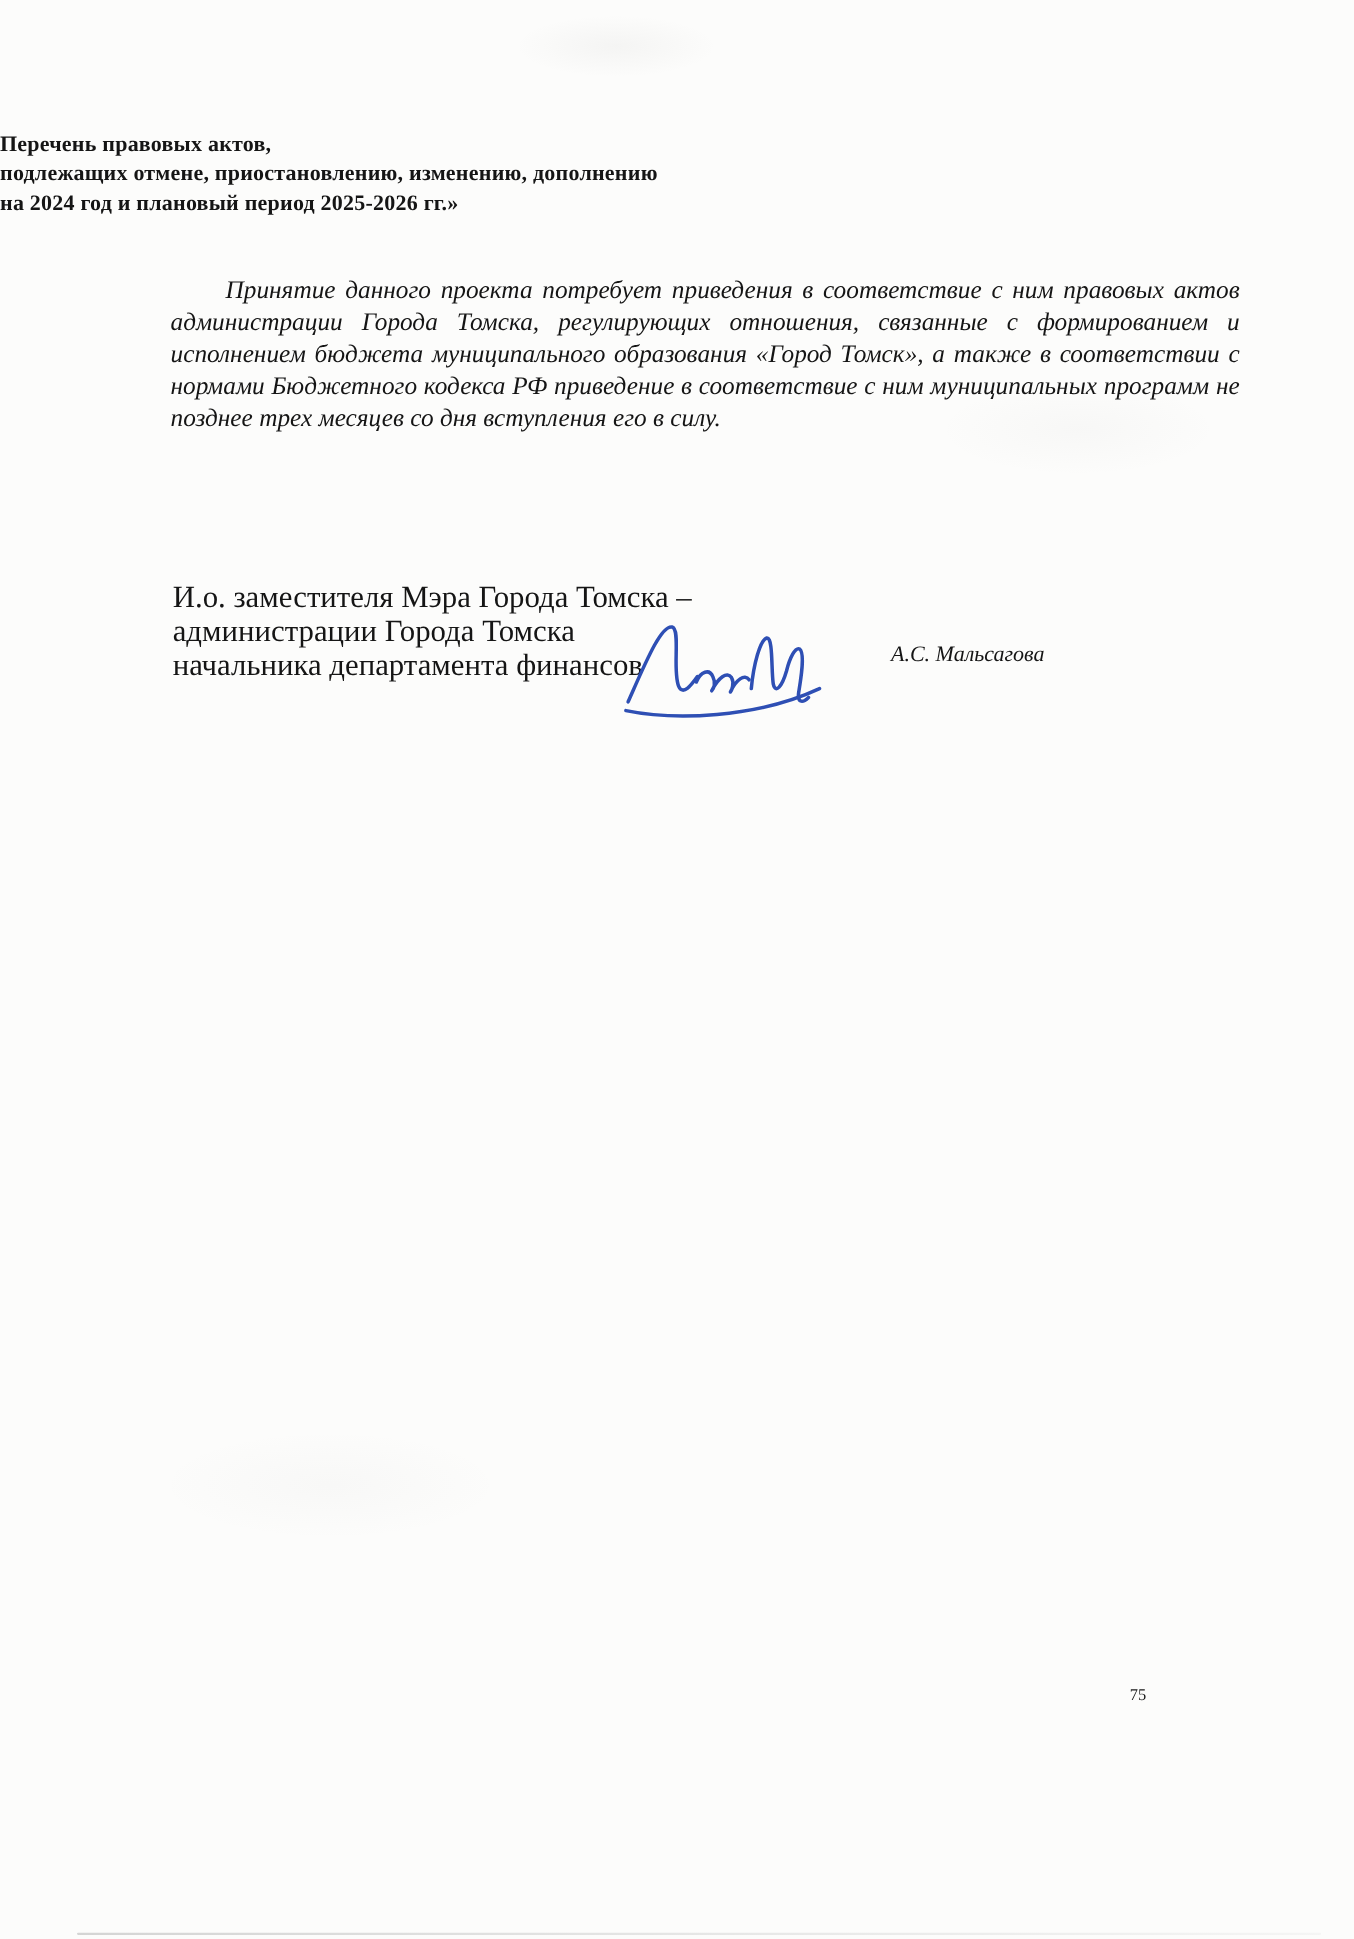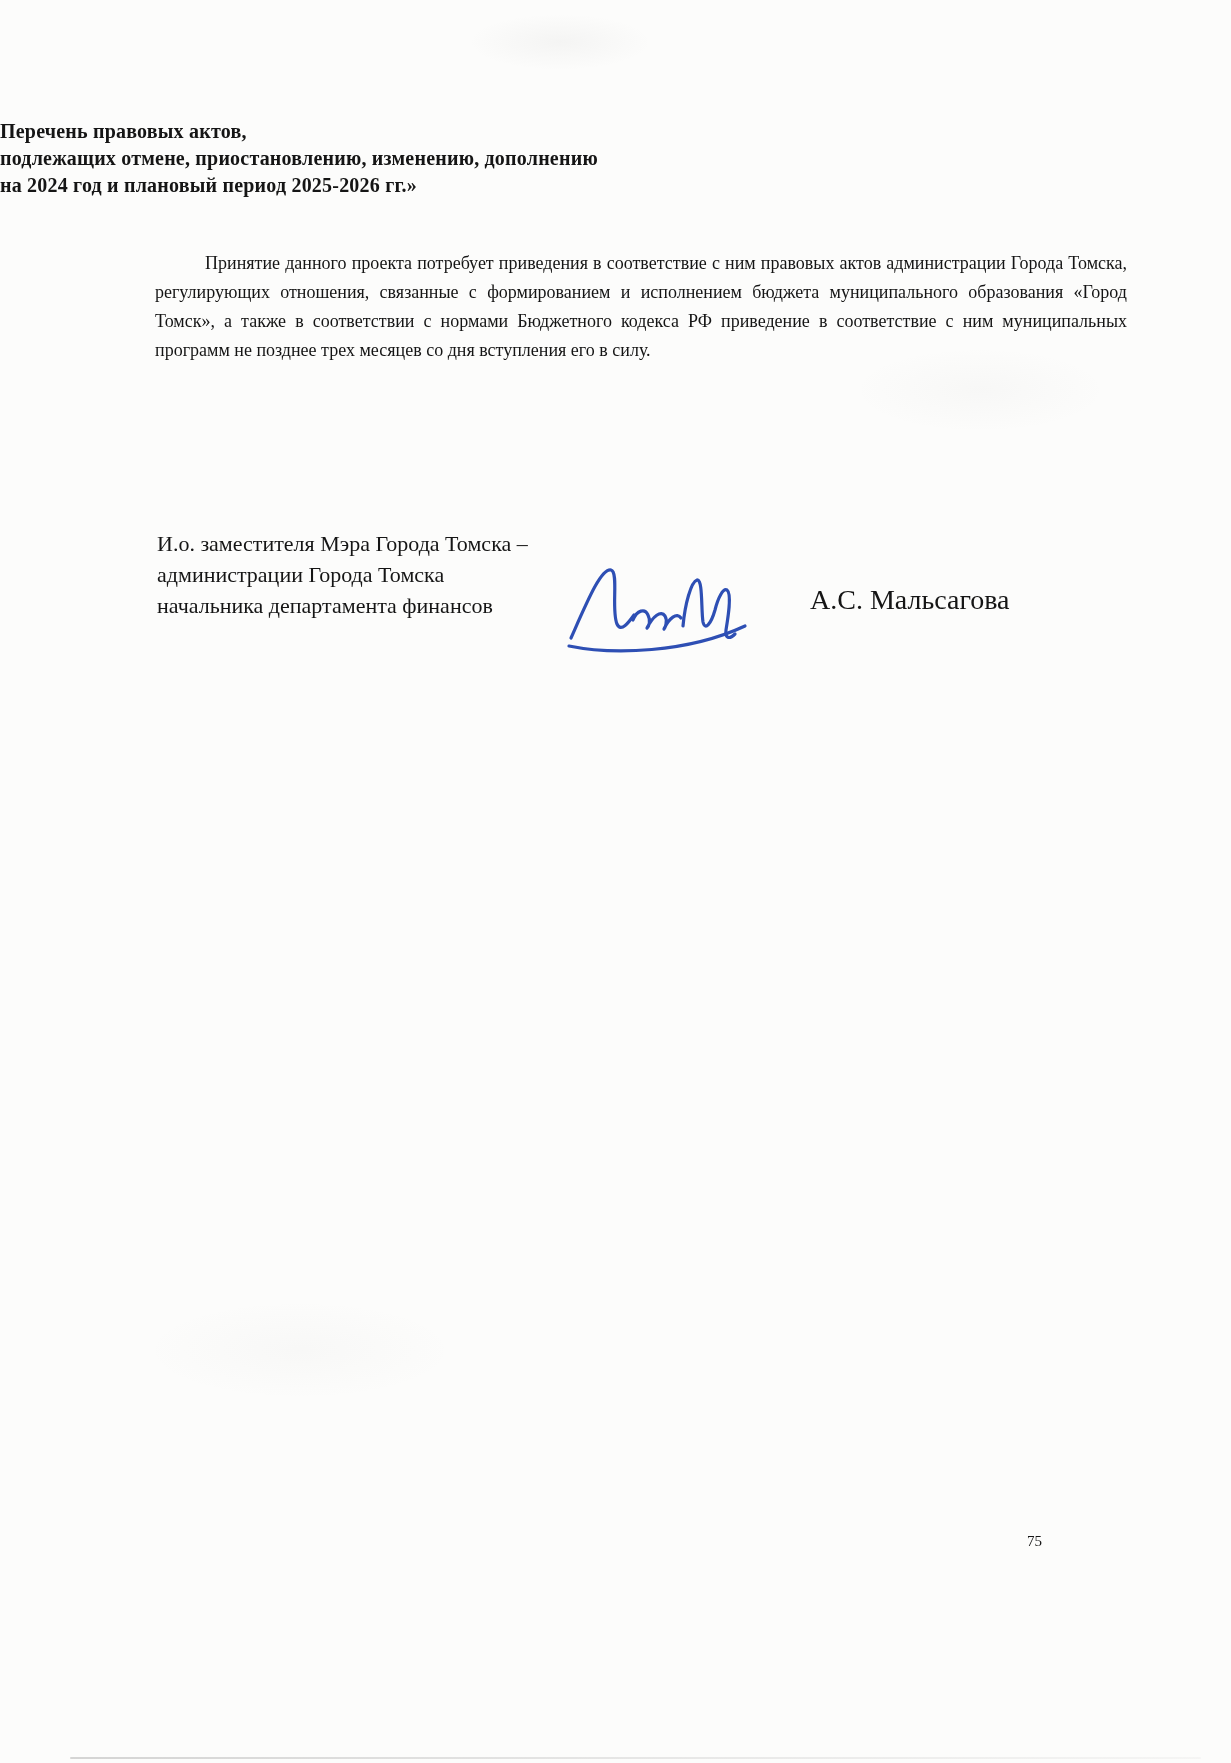--- a/index.html
+++ b/index.html
@@ -25,49 +25,51 @@
   }
   .title-block {
     padding-top: 118px;
     font-weight: bold;
     font-size: 20px;
     line-height: 27px;
     letter-spacing: 0.2px;
   }
   .body-paragraph {
     margin: 50px 104px 0 155px;
-    font-size: 18px;
+    font-size: 23px;
     line-height: 29px;
     text-align: justify;
     text-indent: 50px;
+    font-style: italic;
   }
   .signature-area {
     position: absolute;
     top: 528px;
     left: 0;
     width: 100%;
     height: 160px;
   }
   .sig-position {
     position: absolute;
     left: 157px;
     top: 0;
-    font-size: 22px;
+    font-size: 28px;
     line-height: 31px;
   }
   .signature-svg {
     position: absolute;
     left: 565px;
     top: 30px;
   }
   .signer-name {
     position: absolute;
     left: 810px;
     top: 56px;
-    font-size: 28px;
+    font-size: 20px;
+    font-style: italic;
   }
   .page-number {
     position: absolute;
     left: 1027px;
     top: 1533px;
     font-size: 15px;
   }
   .scan-edge-bottom {
     position: absolute;
     left: 70px;

